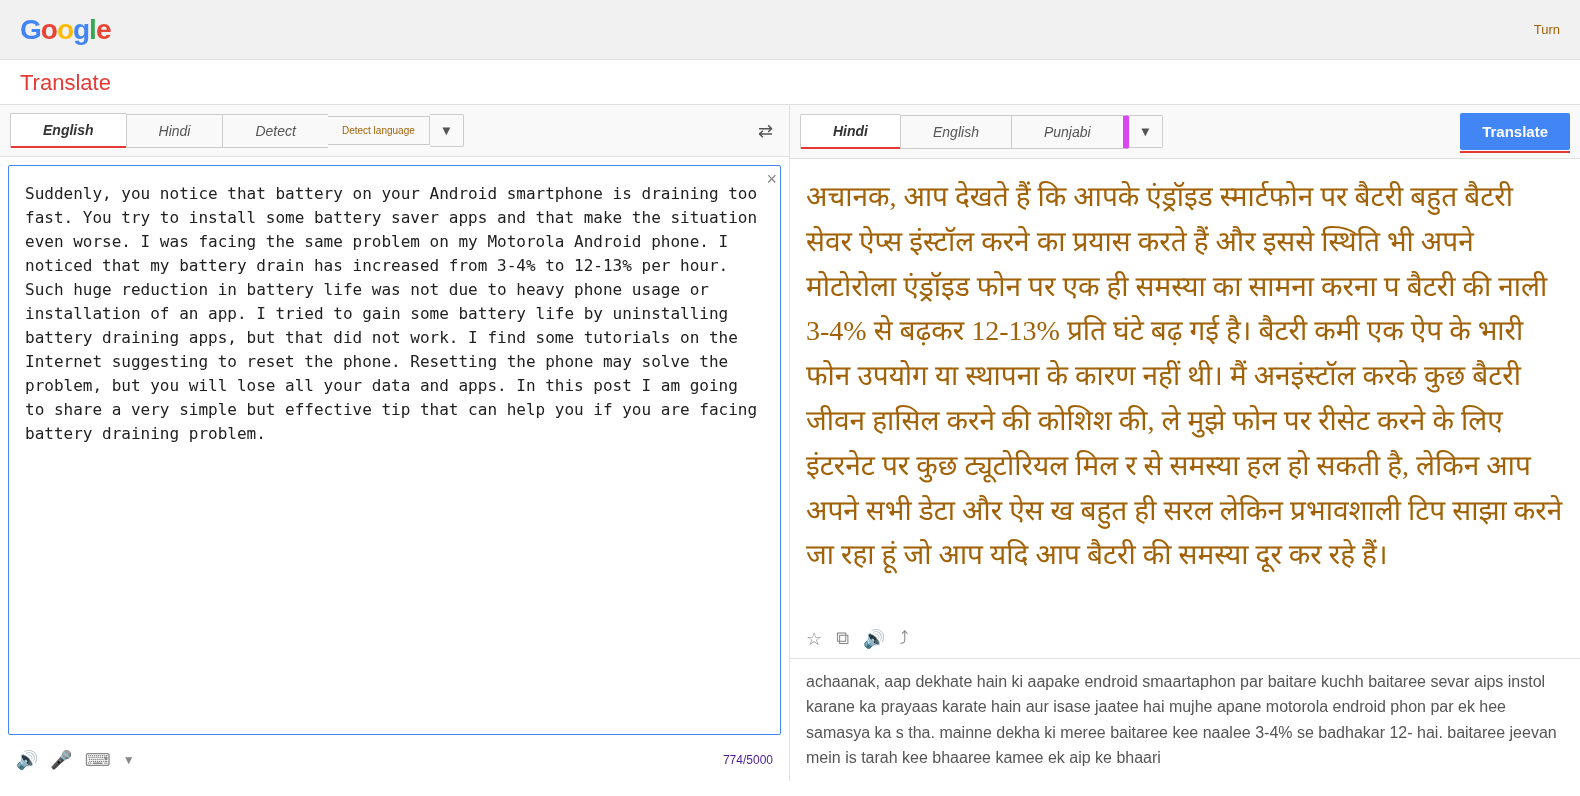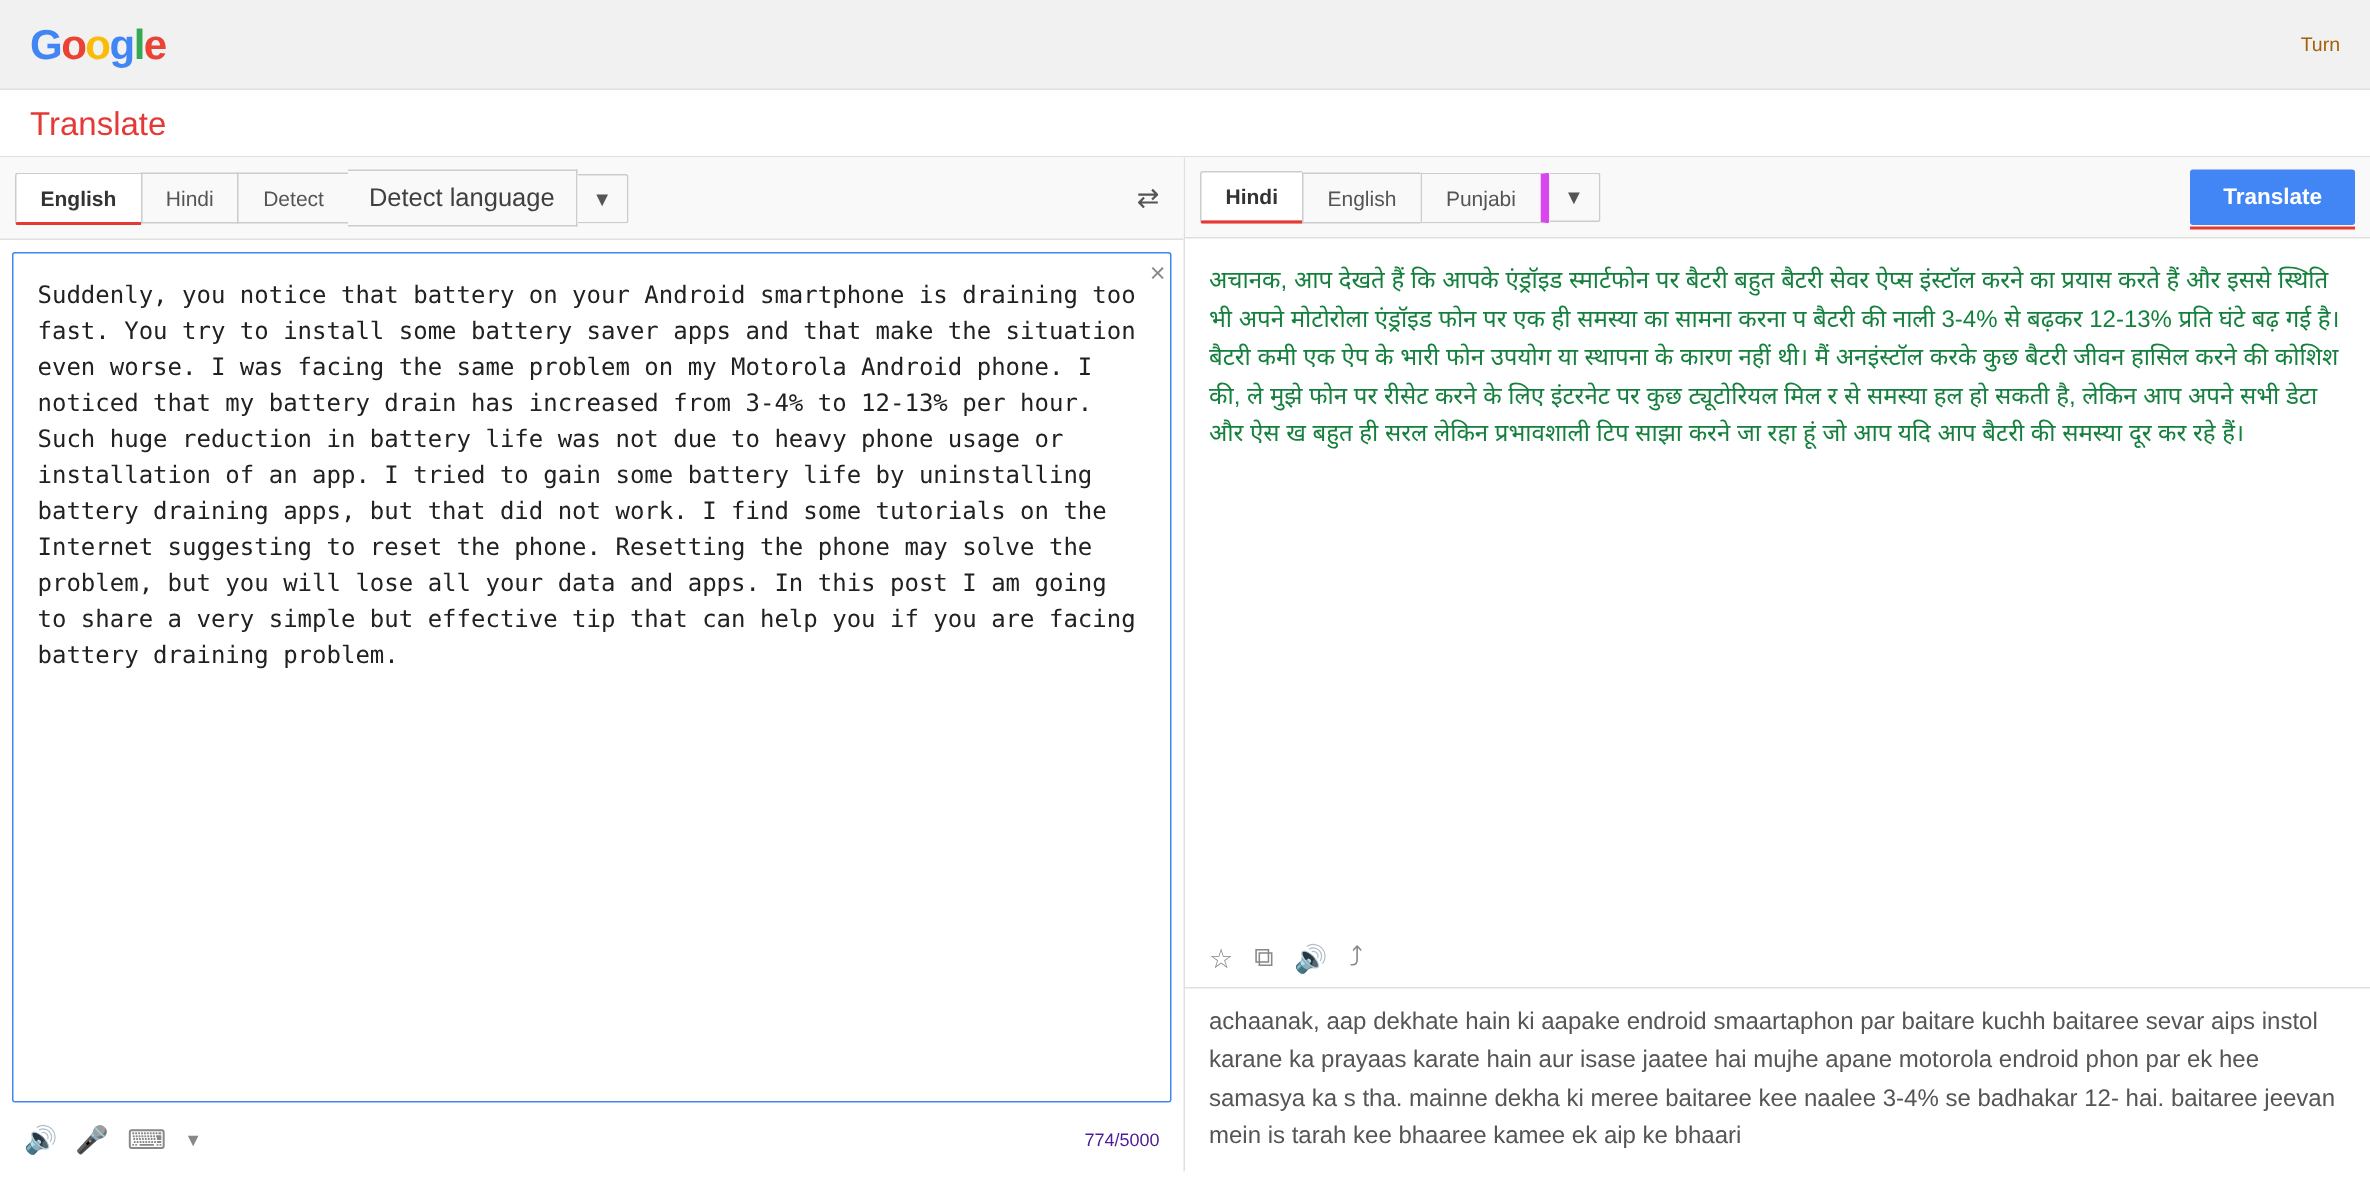--- a/index.html
+++ b/index.html
@@ -68,27 +68,28 @@
     .lang-bar {
       display: flex;
       align-items: center;
       padding: 8px 10px;
       border-bottom: 1px solid #e0e0e0;
       background: #f9f9f9;
       gap: 0;
     }
 
     .lang-tab {
-      padding: 8px 16px;
+      padding: 8px 32px;
       border: 1px solid #ccc;
       background: #f9f9f9;
       cursor: pointer;
       font-size: 14px;
       color: #555;
       border-right: none;
+      font-style: italic;
     }
     .lang-tab:first-child {
       border-radius: 2px 0 0 2px;
     }
     .lang-tab:last-of-type {
       border-right: 1px solid #ccc;
       border-radius: 0 2px 2px 0;
     }
     .lang-tab.active {
       font-weight: bold;
@@ -105,22 +106,22 @@
       right: 0;
       height: 2px;
       background: #E53935;
     }
 
     .detect-lang-tab {
       padding: 8px 14px;
       border: 1px solid #ccc;
       background: #f9f9f9;
       cursor: pointer;
-      font-size: 17px;
-      color: #404040;
+      font-size: 10px;
+      color: #a16207;
       border-left: none;
     }
 
     .dropdown-arrow-btn {
       padding: 8px 10px;
       border: 1px solid #ccc;
       border-left: none;
       background: #f9f9f9;
       cursor: pointer;
       border-radius: 0 2px 2px 0;
@@ -218,25 +219,26 @@
     .source-wrapper {
       position: relative;
       display: flex;
       flex-direction: column;
       flex: 1;
     }
 
     
     .translation-output {
       padding: 16px;
-      font-size: 16px;
-      color: #15803d;
+      font-size: 28px;
+      color: #a16207;
       line-height: 1.6;
       flex: 1;
       overflow-y: auto;
+      font-family: Liberation Serif, serif;
     }
 
     .translation-romanized {
       padding: 10px 16px;
       font-size: 16px;
       color: #555;
       line-height: 1.6;
       border-top: 1px solid #e0e0e0;
     }
 

